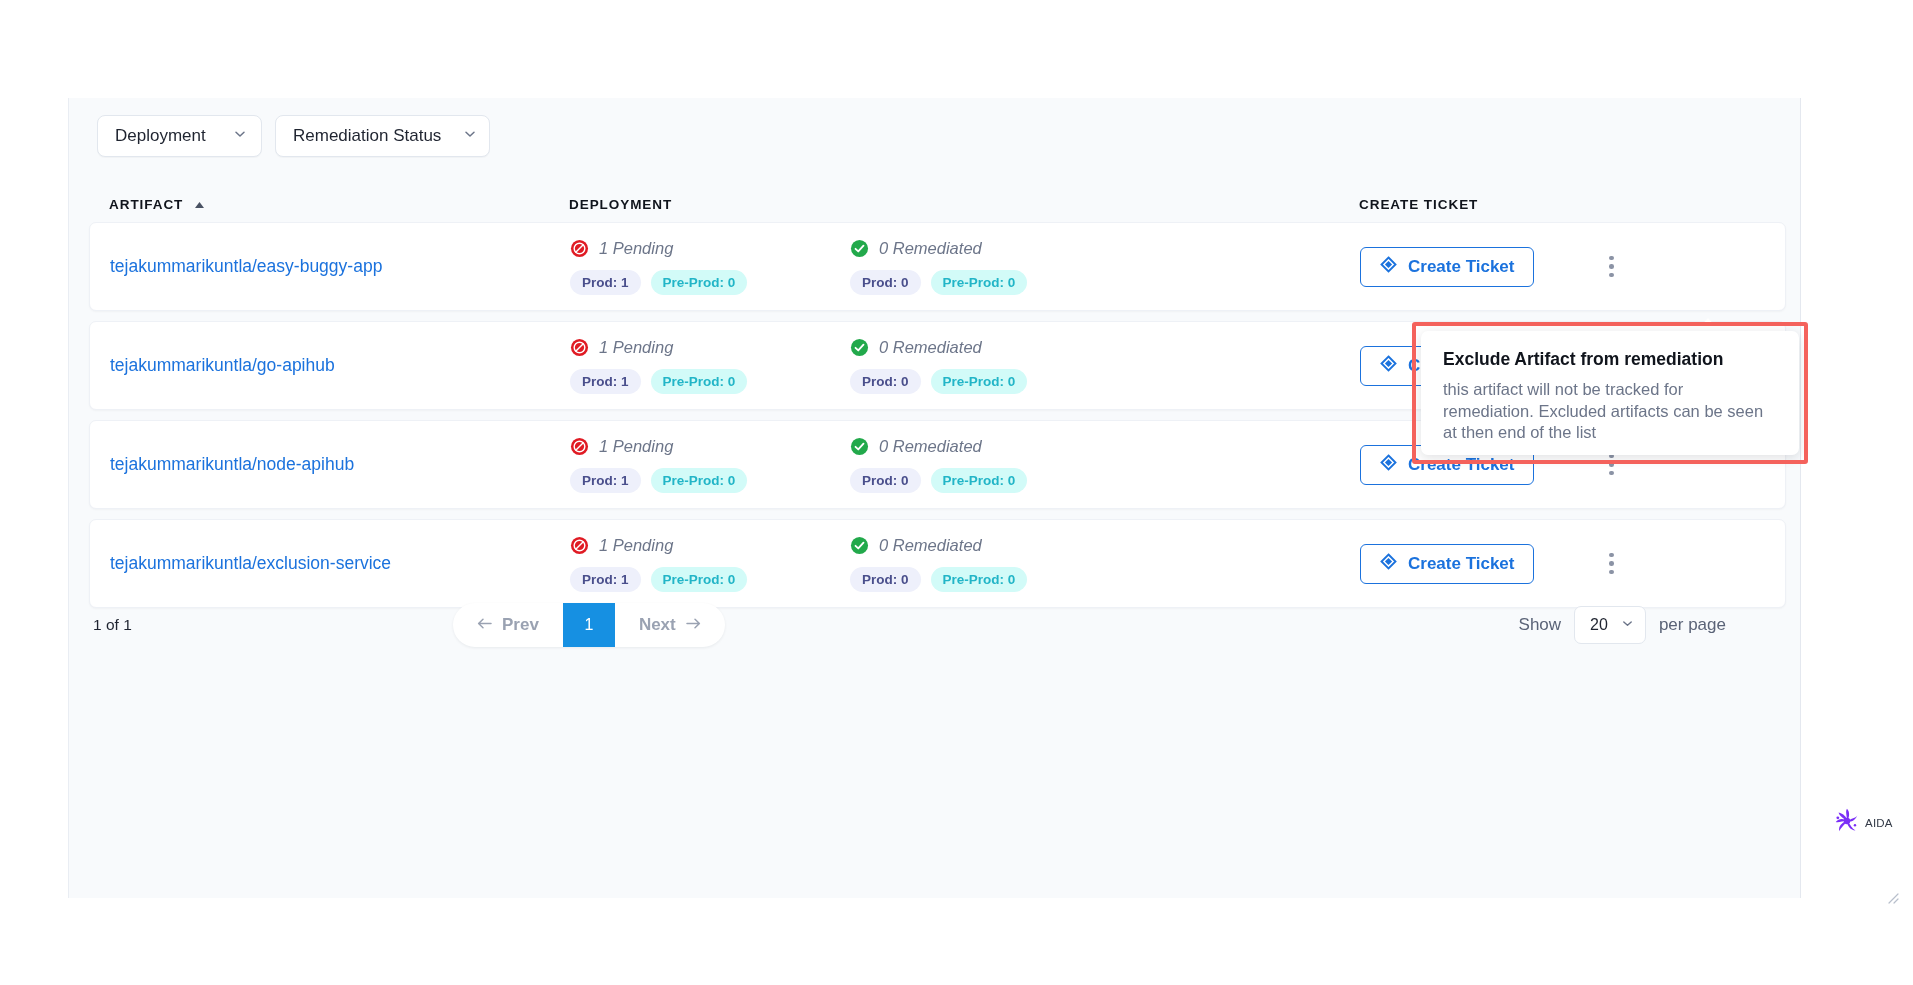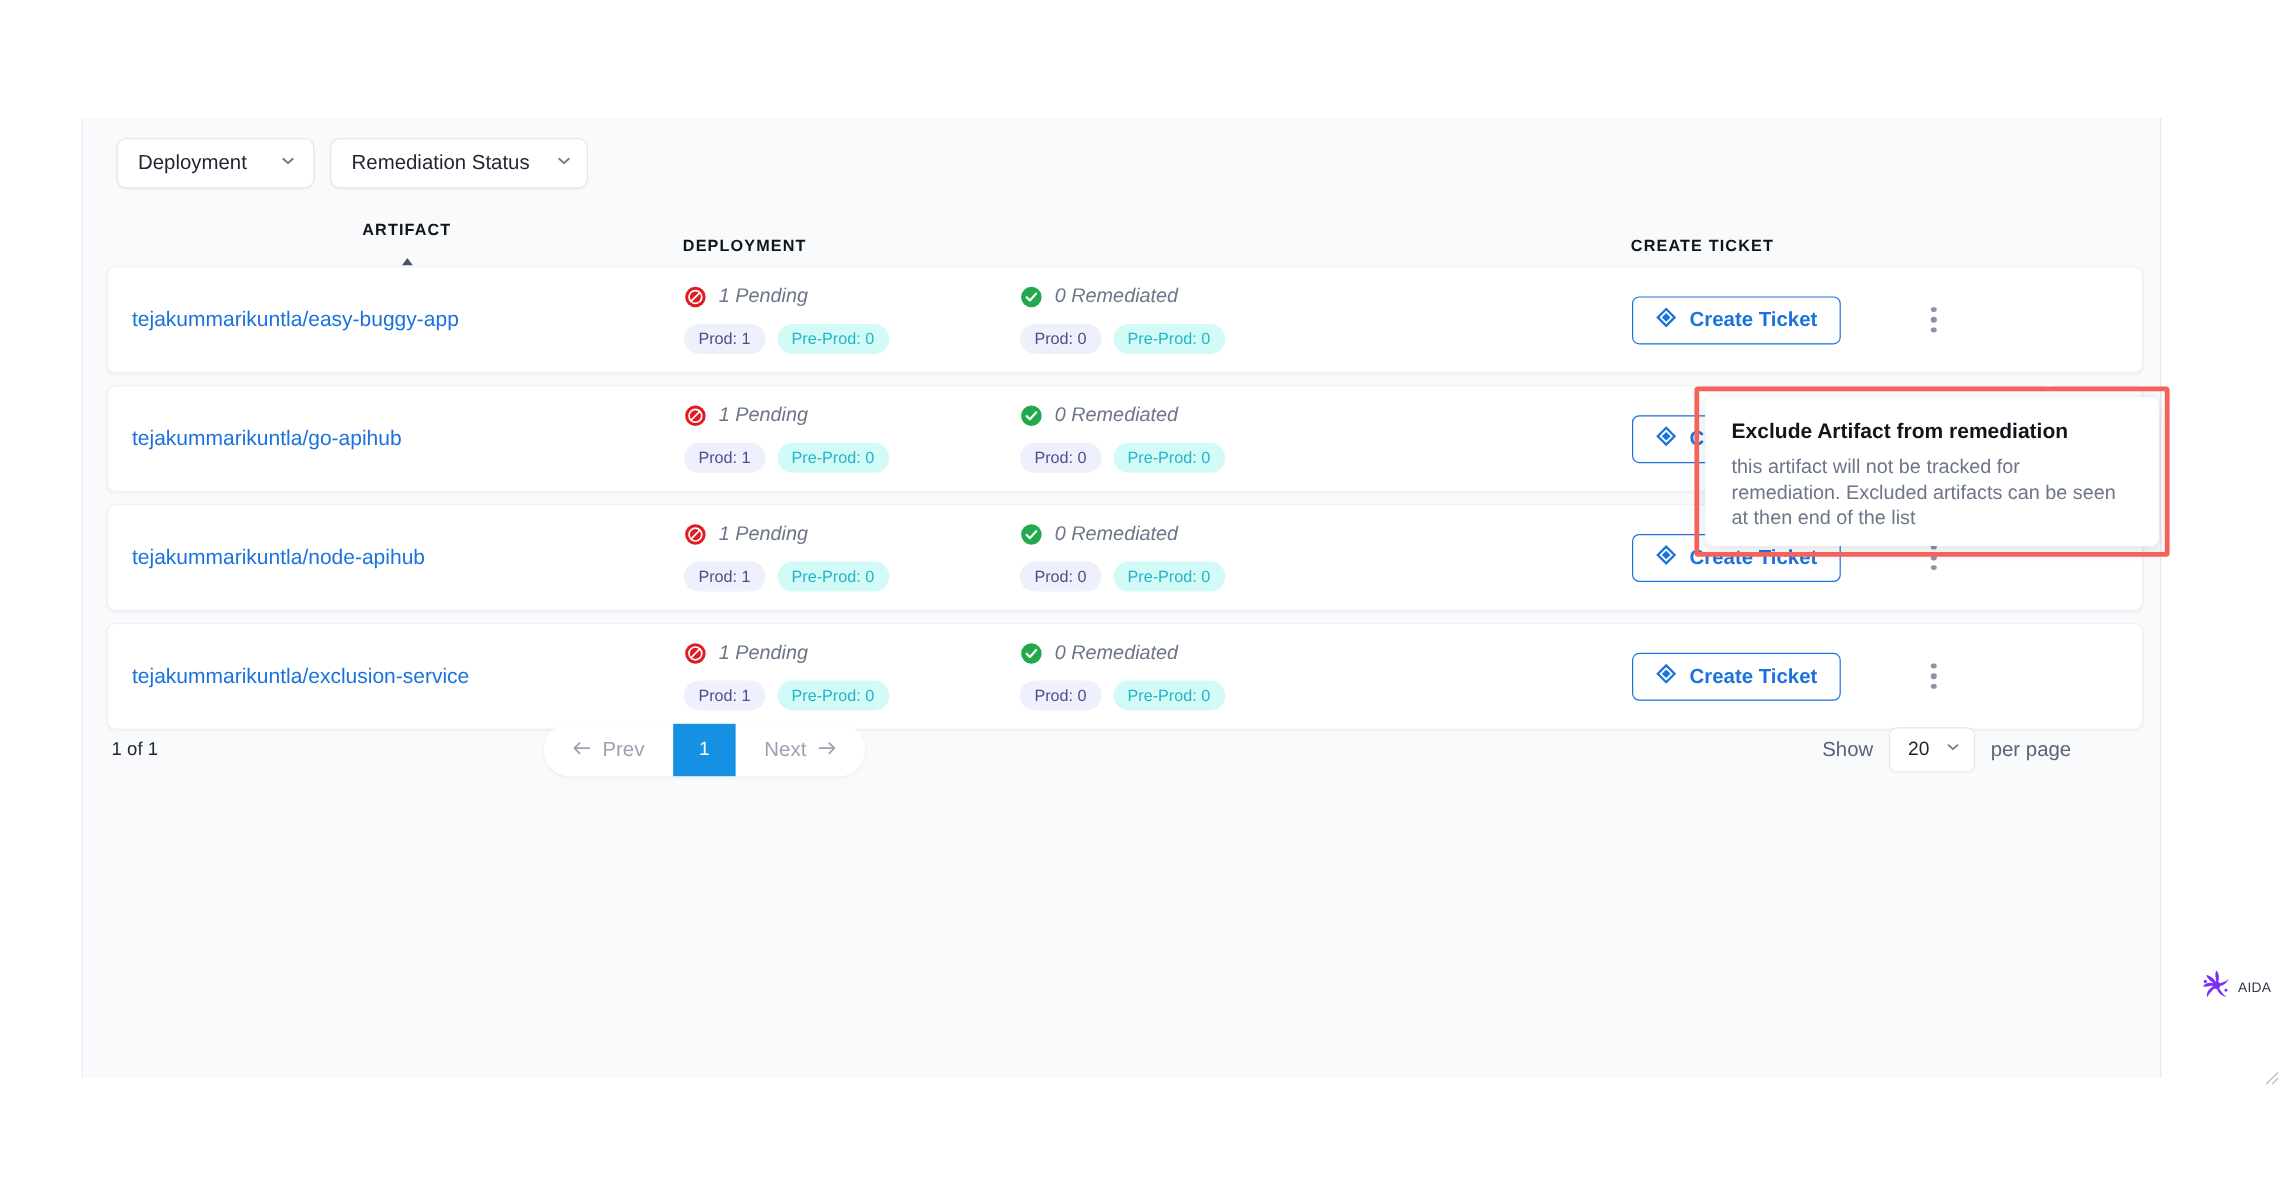--- a/index.html
+++ b/index.html
@@ -45,21 +45,21 @@
   
   .table { position: absolute; left: 20px; top: 88px; width: 1697px; }
 
   .thead {
     display: flex; align-items: center;
     height: 36px;
     padding: 0 0 0 20px;
     font-size: 13.5px; font-weight: bold;
     letter-spacing: .07em; color: #10141c;
   }
-  .th-artifact { width: 460px; display: flex; align-items: center; gap: 11px; cursor: pointer; flex-direction: column; }
+  .th-artifact { width: 460px; display: flex; align-items: center; gap: 11px; cursor: pointer; }
   .th-deployment { width: 790px; }
   .th-ticket { width: 360px; }
   .sort-caret { display: block; }
 
   .row {
     display: flex; align-items: center;
     background: #ffffff;
     border: 1px solid #eef1f6;
     border-radius: 7px;
     height: 89px;
@@ -73,21 +73,21 @@
     font-size: 17.5px; color: #1b72dd; text-decoration: none; cursor: pointer;
     white-space: nowrap;
   }
 
   .cell-deployment { width: 790px; display: flex; gap: 0; }
   .dep-group { width: 280px; }
   .dep-head { display: flex; align-items: flex-start; gap: 10px; margin-bottom: 8px; font-style: italic; }
   .dep-label { font-size: 16.5px; color: #6c7589; white-space: nowrap; }
   .pills { display: flex; gap: 10px; }
   .pill {
-    font-size: 13.5px; font-weight: normal;
+    font-size: 13.5px; font-weight: bold;
     padding: 5px 12px; border-radius: 999px;
     white-space: nowrap;
   }
   .pill-prod { background: #eef0fb; color: #4a4f8c; }
   .pill-preprod { background: #d2fbf8; color: #22b5c7; }
 
   .cell-ticket { width: 360px; display: flex; align-items: center; }
   .create-ticket-btn {
     display: flex; align-items: center; gap: 11px;
     height: 40px; padding: 0 19px;
@@ -120,20 +120,21 @@
     overflow: hidden;
     box-shadow: 0 1px 3px rgba(16,24,40,.07);
     height: 44px;
   }
   .pager-btn {
     display: flex; align-items: center; gap: 9px;
     padding: 0 24px; height: 44px;
     font-size: 17px; color: #9aa2b2;
     background: none; border: none; cursor: pointer;
     font-family: inherit;
+    font-weight: bold;
   }
   .pager-num {
     width: 52px; height: 44px;
     display: flex; align-items: center; justify-content: center;
     background: #1690e2; color: #ffffff;
     font-size: 16px; cursor: pointer; border: none;
     font-family: inherit;
   }
 
   .per-page {

